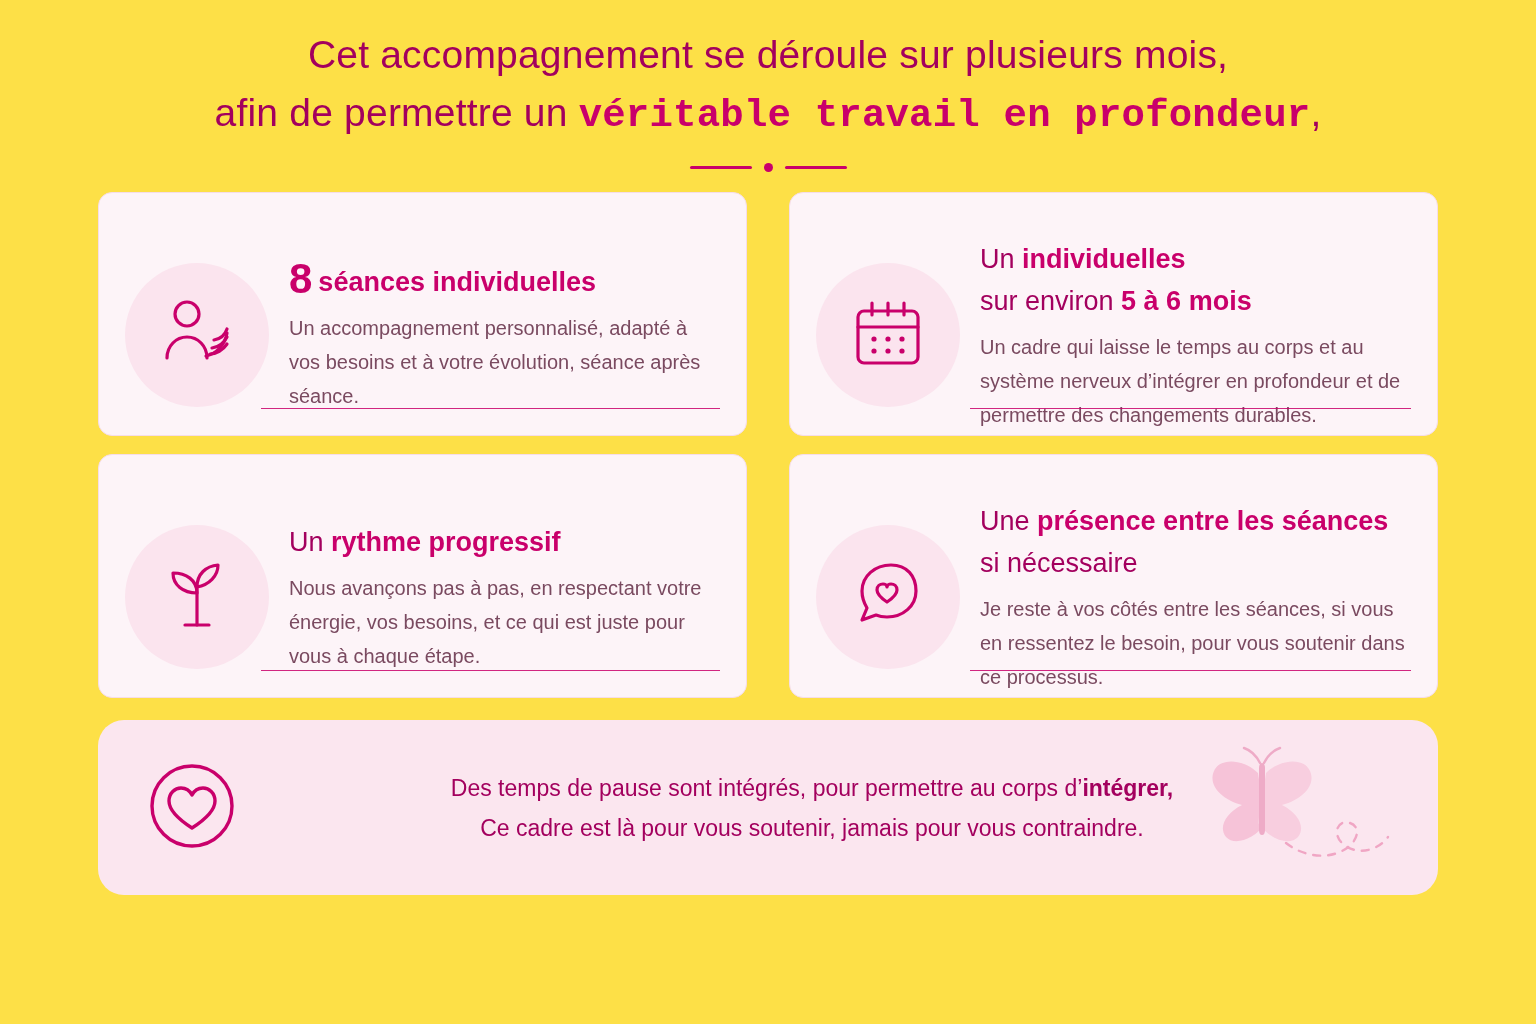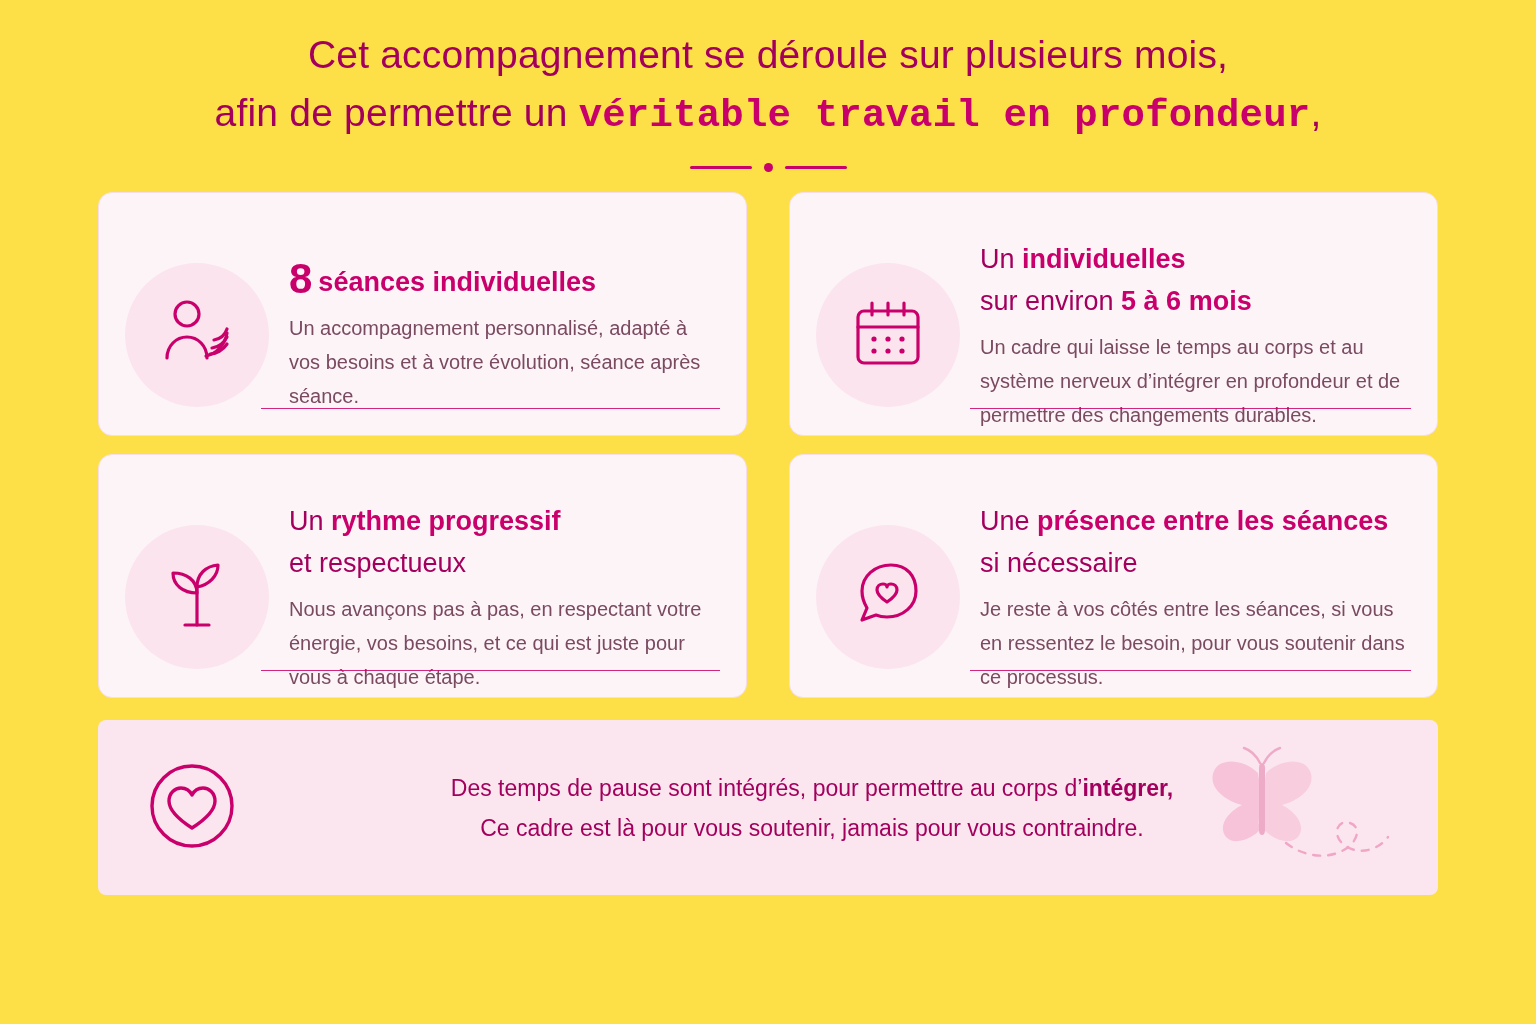--- a/index.html
+++ b/index.html
@@ -125,21 +125,21 @@
     height: 1px;
     background: #c9006b;
     opacity: .85;
   }
   .card.right .card-rule { left: 180px; }
 
   
   .banner {
     margin: 22px 98px 0 98px;
     background: #fbe6ef;
-    border-radius: 8px;
+    border-radius: 26px;
     height: 175px;
     display: flex;
     align-items: center;
     padding: 0 30px;
     position: relative;
     overflow: hidden;
   }
   .banner-icon {
     flex: 0 0 auto;
     width: 108px;
@@ -238,21 +238,20 @@
             <path d="M42 72V34"></path>
             <path d="M42 40c-14 0-24-8-24-20 13 0 24 7 24 20z"></path>
             <path d="M42 34c12-2 21-11 21-22-12 1-21 9-21 22z"></path>
             <path d="M30 72h24"></path>
           </svg>
         </span>
       </div>
       <div class="card-body">
         <div class="card-title">
           <div><span>Un </span><span class="hl">rythme progressif</span></div>
-          <div>et respectueux</div>
         </div>
         <div class="card-desc">Nous avançons pas à pas, en respectant votre énergie, vos besoins, et ce qui est juste pour vous à chaque étape.</div>
       </div>
       <div class="card-rule"></div>
     </div>
 
     <div class="card right">
       <div class="card-icon-wrap">
         <span>
           <svg width="84" height="84" viewBox="0 0 84 84" fill="none" stroke="#c9006b" stroke-width="3.2" stroke-linecap="round" stroke-linejoin="round">

